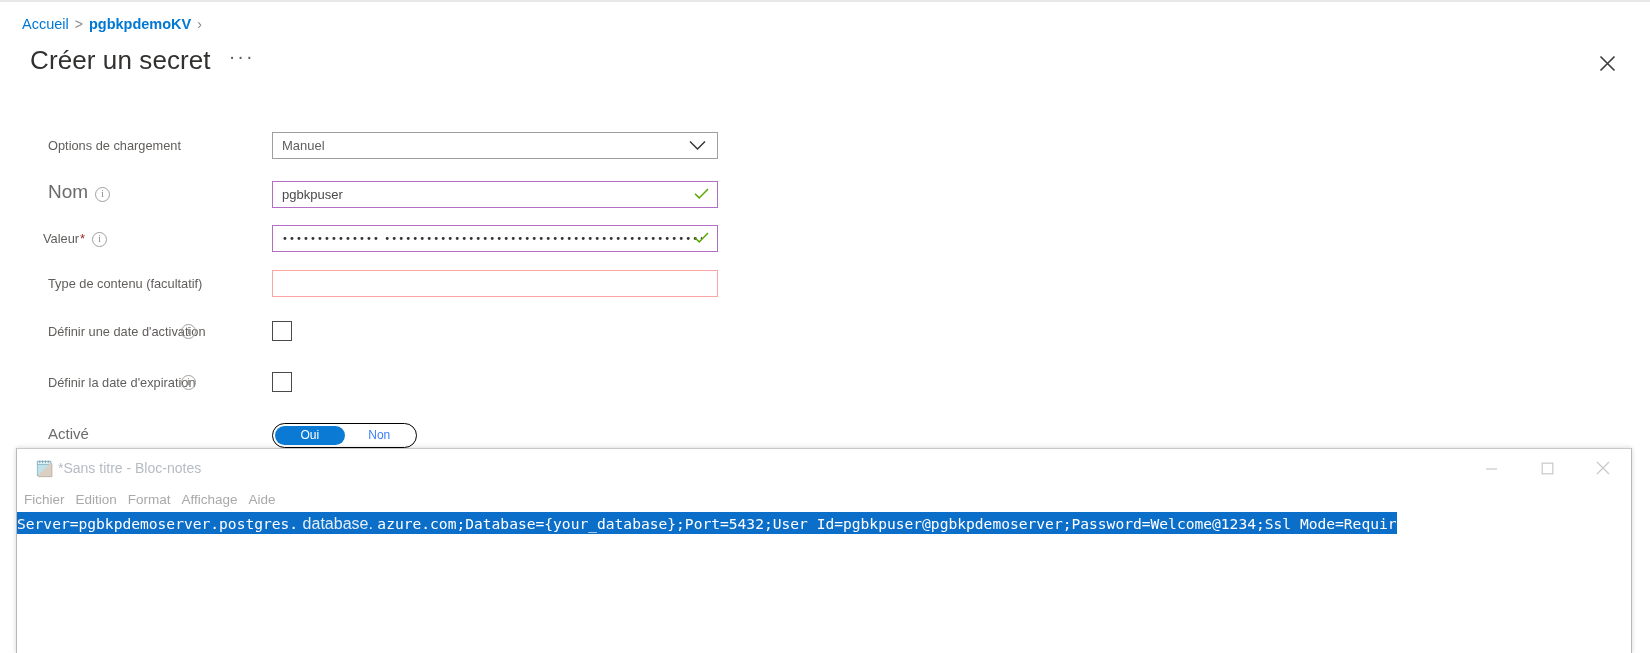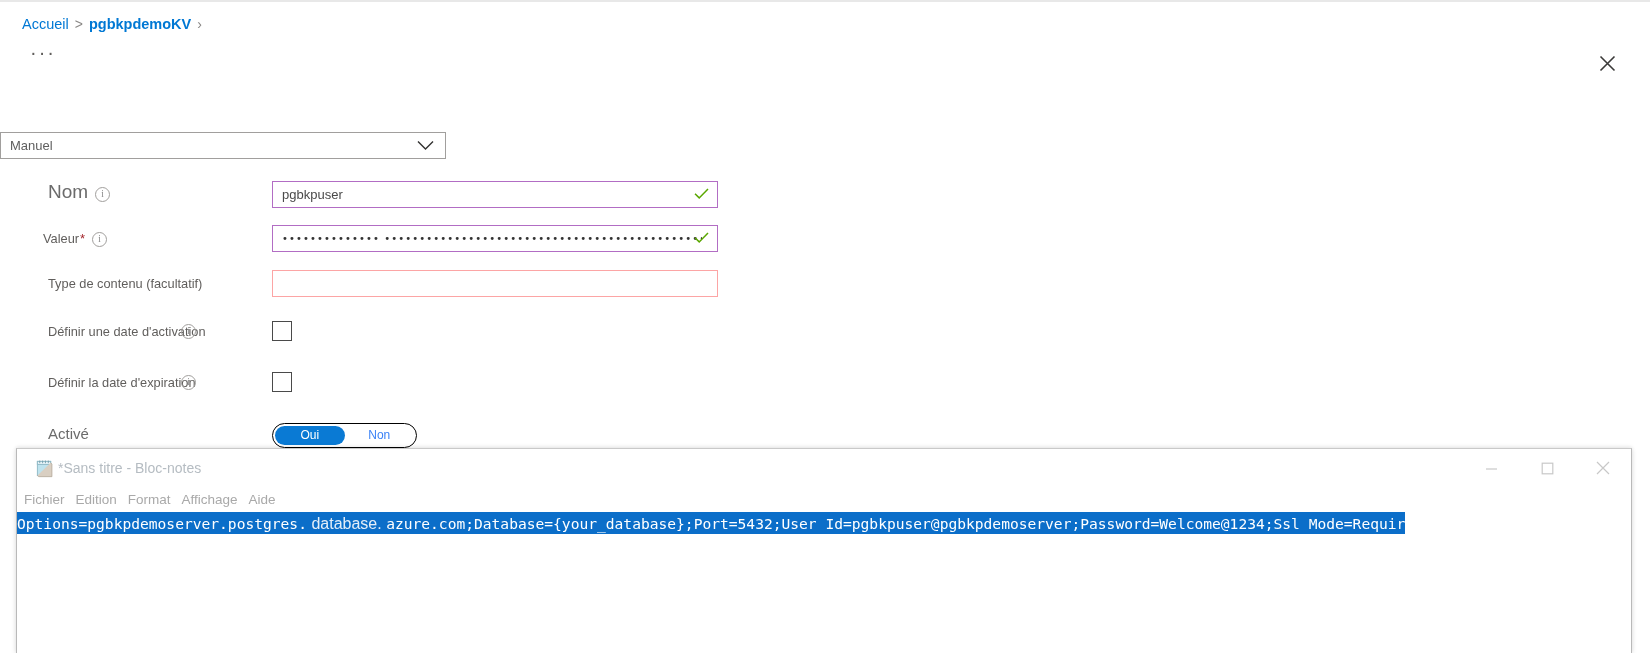--- a/index.html
+++ b/index.html
@@ -335,32 +335,36 @@
   <div id="top-rule"></div>
 
   <div id="breadcrumb">
     <span class="crumb-link">Accueil</span>
     <span class="crumb-sep">&gt;</span>
     <span class="crumb-current">pgbkpdemoKV</span>
     <span class="crumb-sep">›</span>
   </div>
 
   <div id="blade-title-row">
+    <div id="page-title">Créer un secret</div>
     <div id="blade-more">···</div>
   </div>
 
   <div id="blade-close">
     <svg width="17" height="17" viewBox="0 0 17 17" aria-hidden="true">
       <path d="M1.5 1.5 L15.5 15.5 M15.5 1.5 L1.5 15.5" stroke="#3b3a39" stroke-width="1.6" fill="none"></path>
     </svg>
   </div>
 
   <div id="secret-form">
 
     <div class="form-row" style="margin-bottom:21px;">
+      <div class="form-label" style="padding-top:6px;">
+        <span>Options de chargement</span>
+      </div>
       <div class="az-select">
         <span>Manuel</span>
         <span class="chev">
           <svg width="17" height="10" viewBox="0 0 17 10" aria-hidden="true">
             <path d="M1 1 L8.5 8.5 L16 1" stroke="#323130" stroke-width="1.4" fill="none"></path>
           </svg>
         </span>
       </div>
     </div>
 
@@ -463,16 +467,16 @@
 
   <div id="np-menubar">
     <span>Fichier</span>
     <span>Edition</span>
     <span>Format</span>
     <span>Affichage</span>
     <span>Aide</span>
   </div>
 
   <div id="np-textarea">
-    <div id="np-line"><span>Options=pgbkpdemoserver.postgres.</span><span class="faint"> database. </span><span>azure.com;Database={your_database};Port=5432;User Id=pgbkpuser@pgbkpdemoserver;Password=Welcome@1234;Ssl Mode=Requir</span></div>
+    <div id="np-line"><span>Server=pgbkpdemoserver.postgres.</span><span class="faint"> database. </span><span>azure.com;Database={your_database};Port=5432;User Id=pgbkpuser@pgbkpdemoserver;Password=Welcome@1234;Ssl Mode=Requir</span></div>
   </div>
 
 </div>
 
 </body></html>

